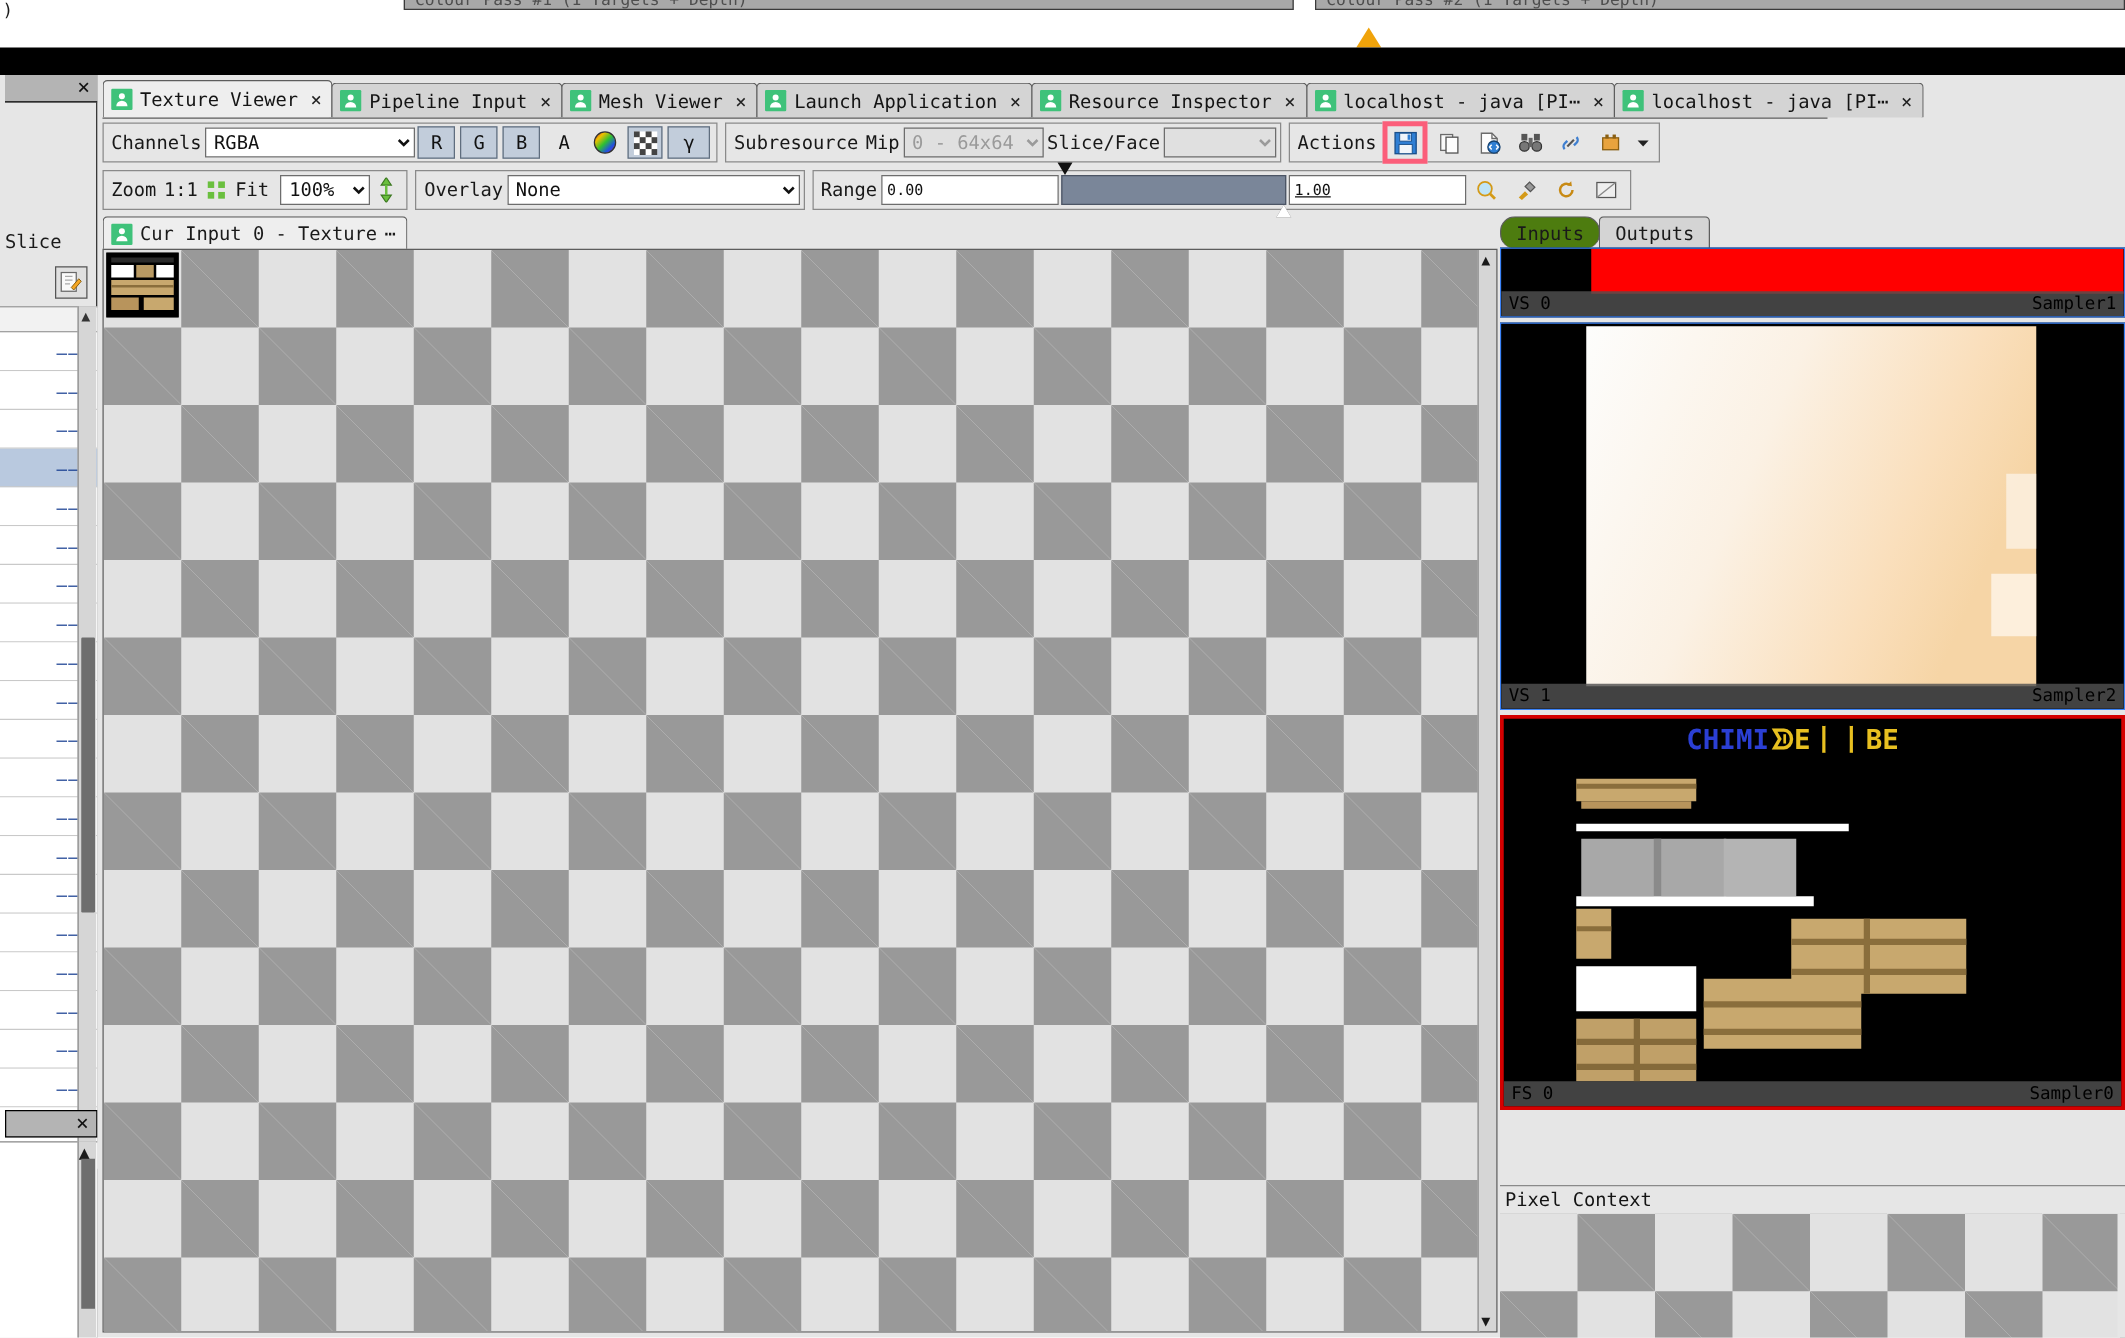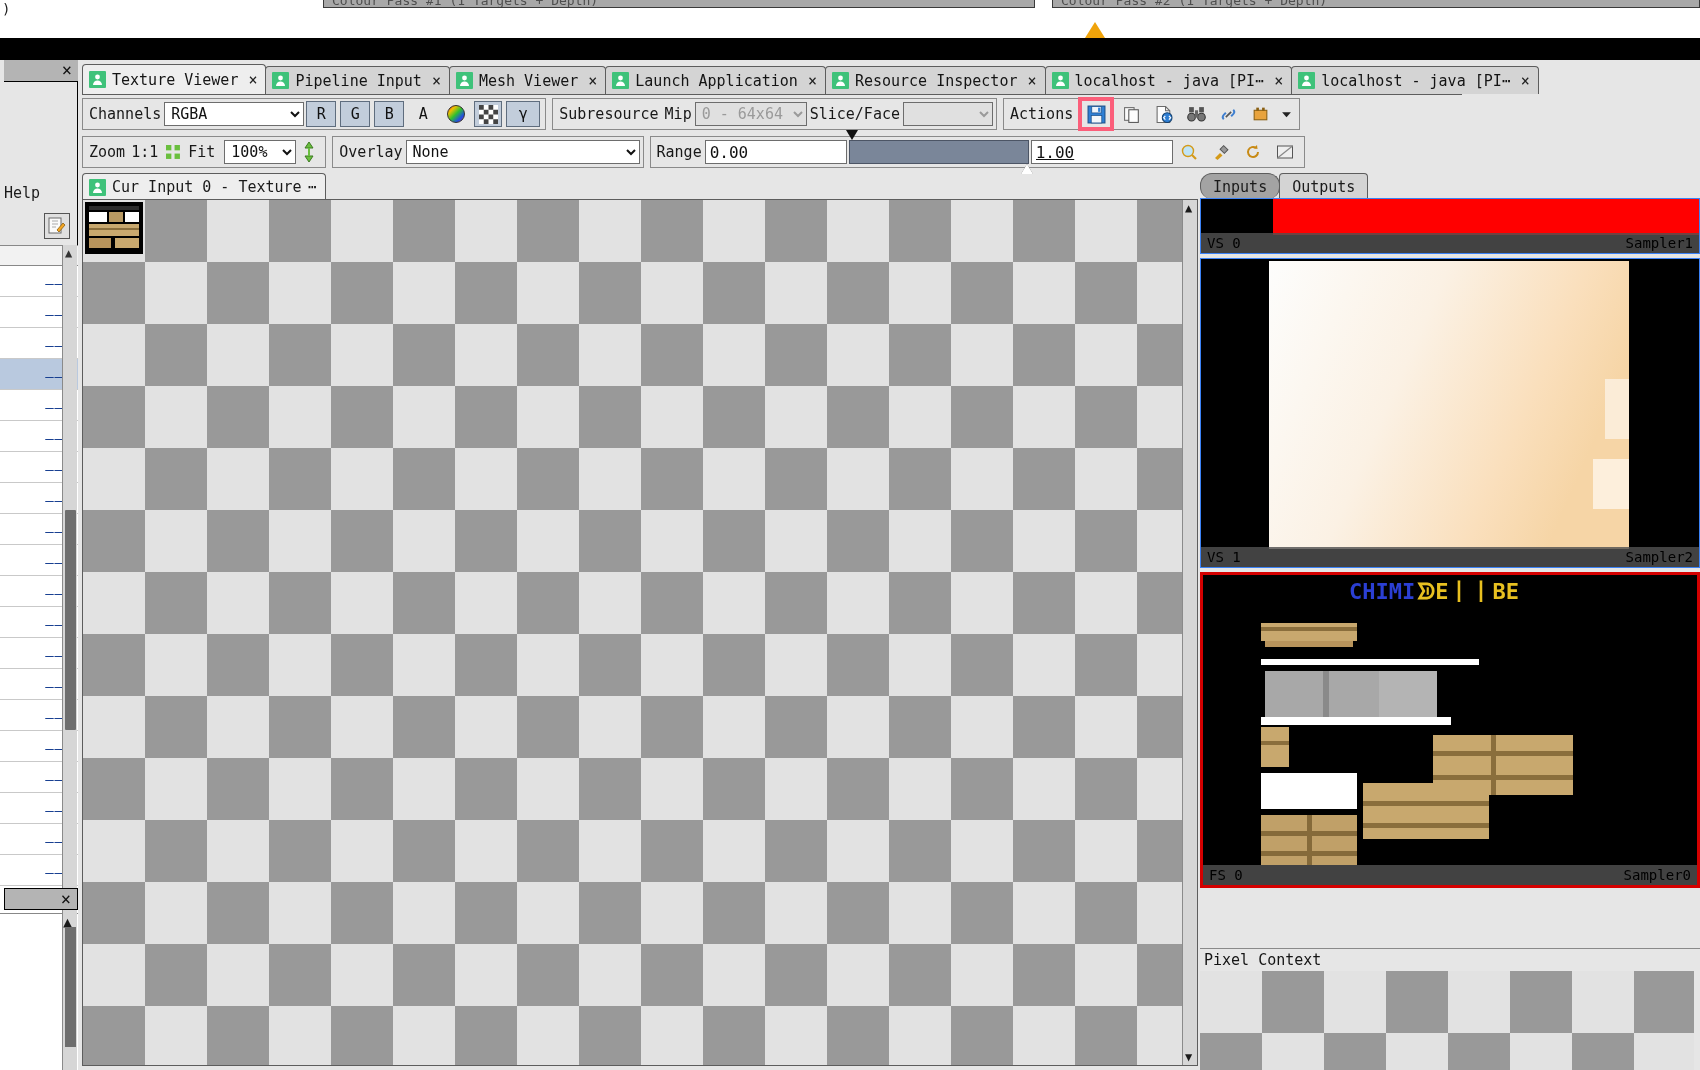--- a/index.html
+++ b/index.html
@@ -192,21 +192,21 @@
     border-top: 10px solid #111;
   }
   .range-slider .mk-r {
     position: absolute; right: -5px; bottom: -11px; width: 0; height: 0;
     border-left: 6px solid transparent; border-right: 6px solid transparent;
     border-bottom: 10px solid #fff;
     filter: drop-shadow(0 0 0.5px #555);
   }
   input.tinput {
     font-family: "DejaVu Sans Mono", "Liberation Mono", monospace;
-    font-size: 16px; height: 24px; border: 1px solid #6d6d6d;
+    font-size: 12px; height: 24px; border: 1px solid #6d6d6d;
     background: #ffffff; color: #111; padding: 0 4px;
   }
 
   
   .texpanel {
     position: absolute; left: 4px; top: 113px;
     width: 986px; height: 893px;
   }
   .textab {
     position: absolute; left: 0; top: 0; height: 27px;
@@ -243,21 +243,21 @@
   .rdock {
     position: absolute; left: 1122px; top: 113px; width: 500px; height: 957px;
   }
   .io-tabs { position: absolute; left: 0; top: 0; height: 26px; display: flex; }
   .io-tab {
     height: 26px; padding: 0 12px; font-size: 15px;
     background: #d4d4d4; border: 1px solid #5d5d5d; border-bottom: none;
     border-top-left-radius: 4px; border-top-right-radius: 4px;
     display: flex; align-items: center; margin-right: -1px; cursor: pointer;
   }
-  .io-tab.active { background: #a3a3a3; border-radius: 12px; }
+  .io-tab.active { background: #4d7c0f; border-radius: 12px; }
   .thumbs {
     position: absolute; left: 0; top: 25px; width: 500px; height: 670px;
   }
   .thumb {
     position: relative; width: 500px; background: #000;
     border: 1px solid #3b82f6; margin-bottom: 4px; overflow: hidden;
   }
   .thumb.sel { border: 3px solid #d40000; }
   .thumb-body { position: relative; width: 100%; height: 100%; }
   .thumb-lbl {
@@ -298,21 +298,21 @@
     <div class="top-bar-a">Colour Pass #1 (1 Targets + Depth)</div>
     <div class="top-bar-b">Colour Pass #2 (1 Targets + Depth)</div>
   </div>
   <div class="warn-tri"></div>
   <div class="black-band"></div>
 
   <div class="sidebar">
     <div class="sb-titlebar">
       <span class="sb-close">×</span>
     </div>
-    <div class="sb-help">Help</div>
+    <div class="sb-help">Slice</div>
     <div class="sb-edit-btn">
       <svg width="18" height="18" viewBox="0 0 18 18">
         <rect x="1" y="1" width="12" height="15" fill="#fafafa" stroke="#6a6a6a"></rect>
         <path d="M4 4h6M4 7h6M4 10h4" stroke="#aaa" stroke-width="1"></path>
         <path d="M9 13 L15 6 L17 8 L11 15 Z" fill="#f5a623" stroke="#8a6010" stroke-width="0.8"></path>
       </svg>
     </div>
     <div class="sb-list">
       <div class="sb-row head"></div>
       <div class="sb-row">
@@ -468,21 +468,21 @@
           </span>
         <span>localhost - java [PI⋯</span>
         <span class="tab-x">×</span>
       </div>
     </div>
     <div class="tabbar-line"></div>
 
     <div class="trow1">
       <div class="tgroup">
         <span class="tlabel">Channels</span>
-        <select class="combo" style="width:140px">
+        <select class="combo" style="width:168px">
           <option>RGBA</option>
         </select>
         <div class="chan-btn">R</div>
         <div class="chan-btn">G</div>
         <div class="chan-btn">B</div>
         <div class="chan-btn flat">A</div>
         <div class="icon-btn">
           <svg width="20" height="20" viewBox="0 0 20 20">
             <defs>
                 <linearGradient id="cw1" x1="0" y1="0" x2="1" y2="1">

